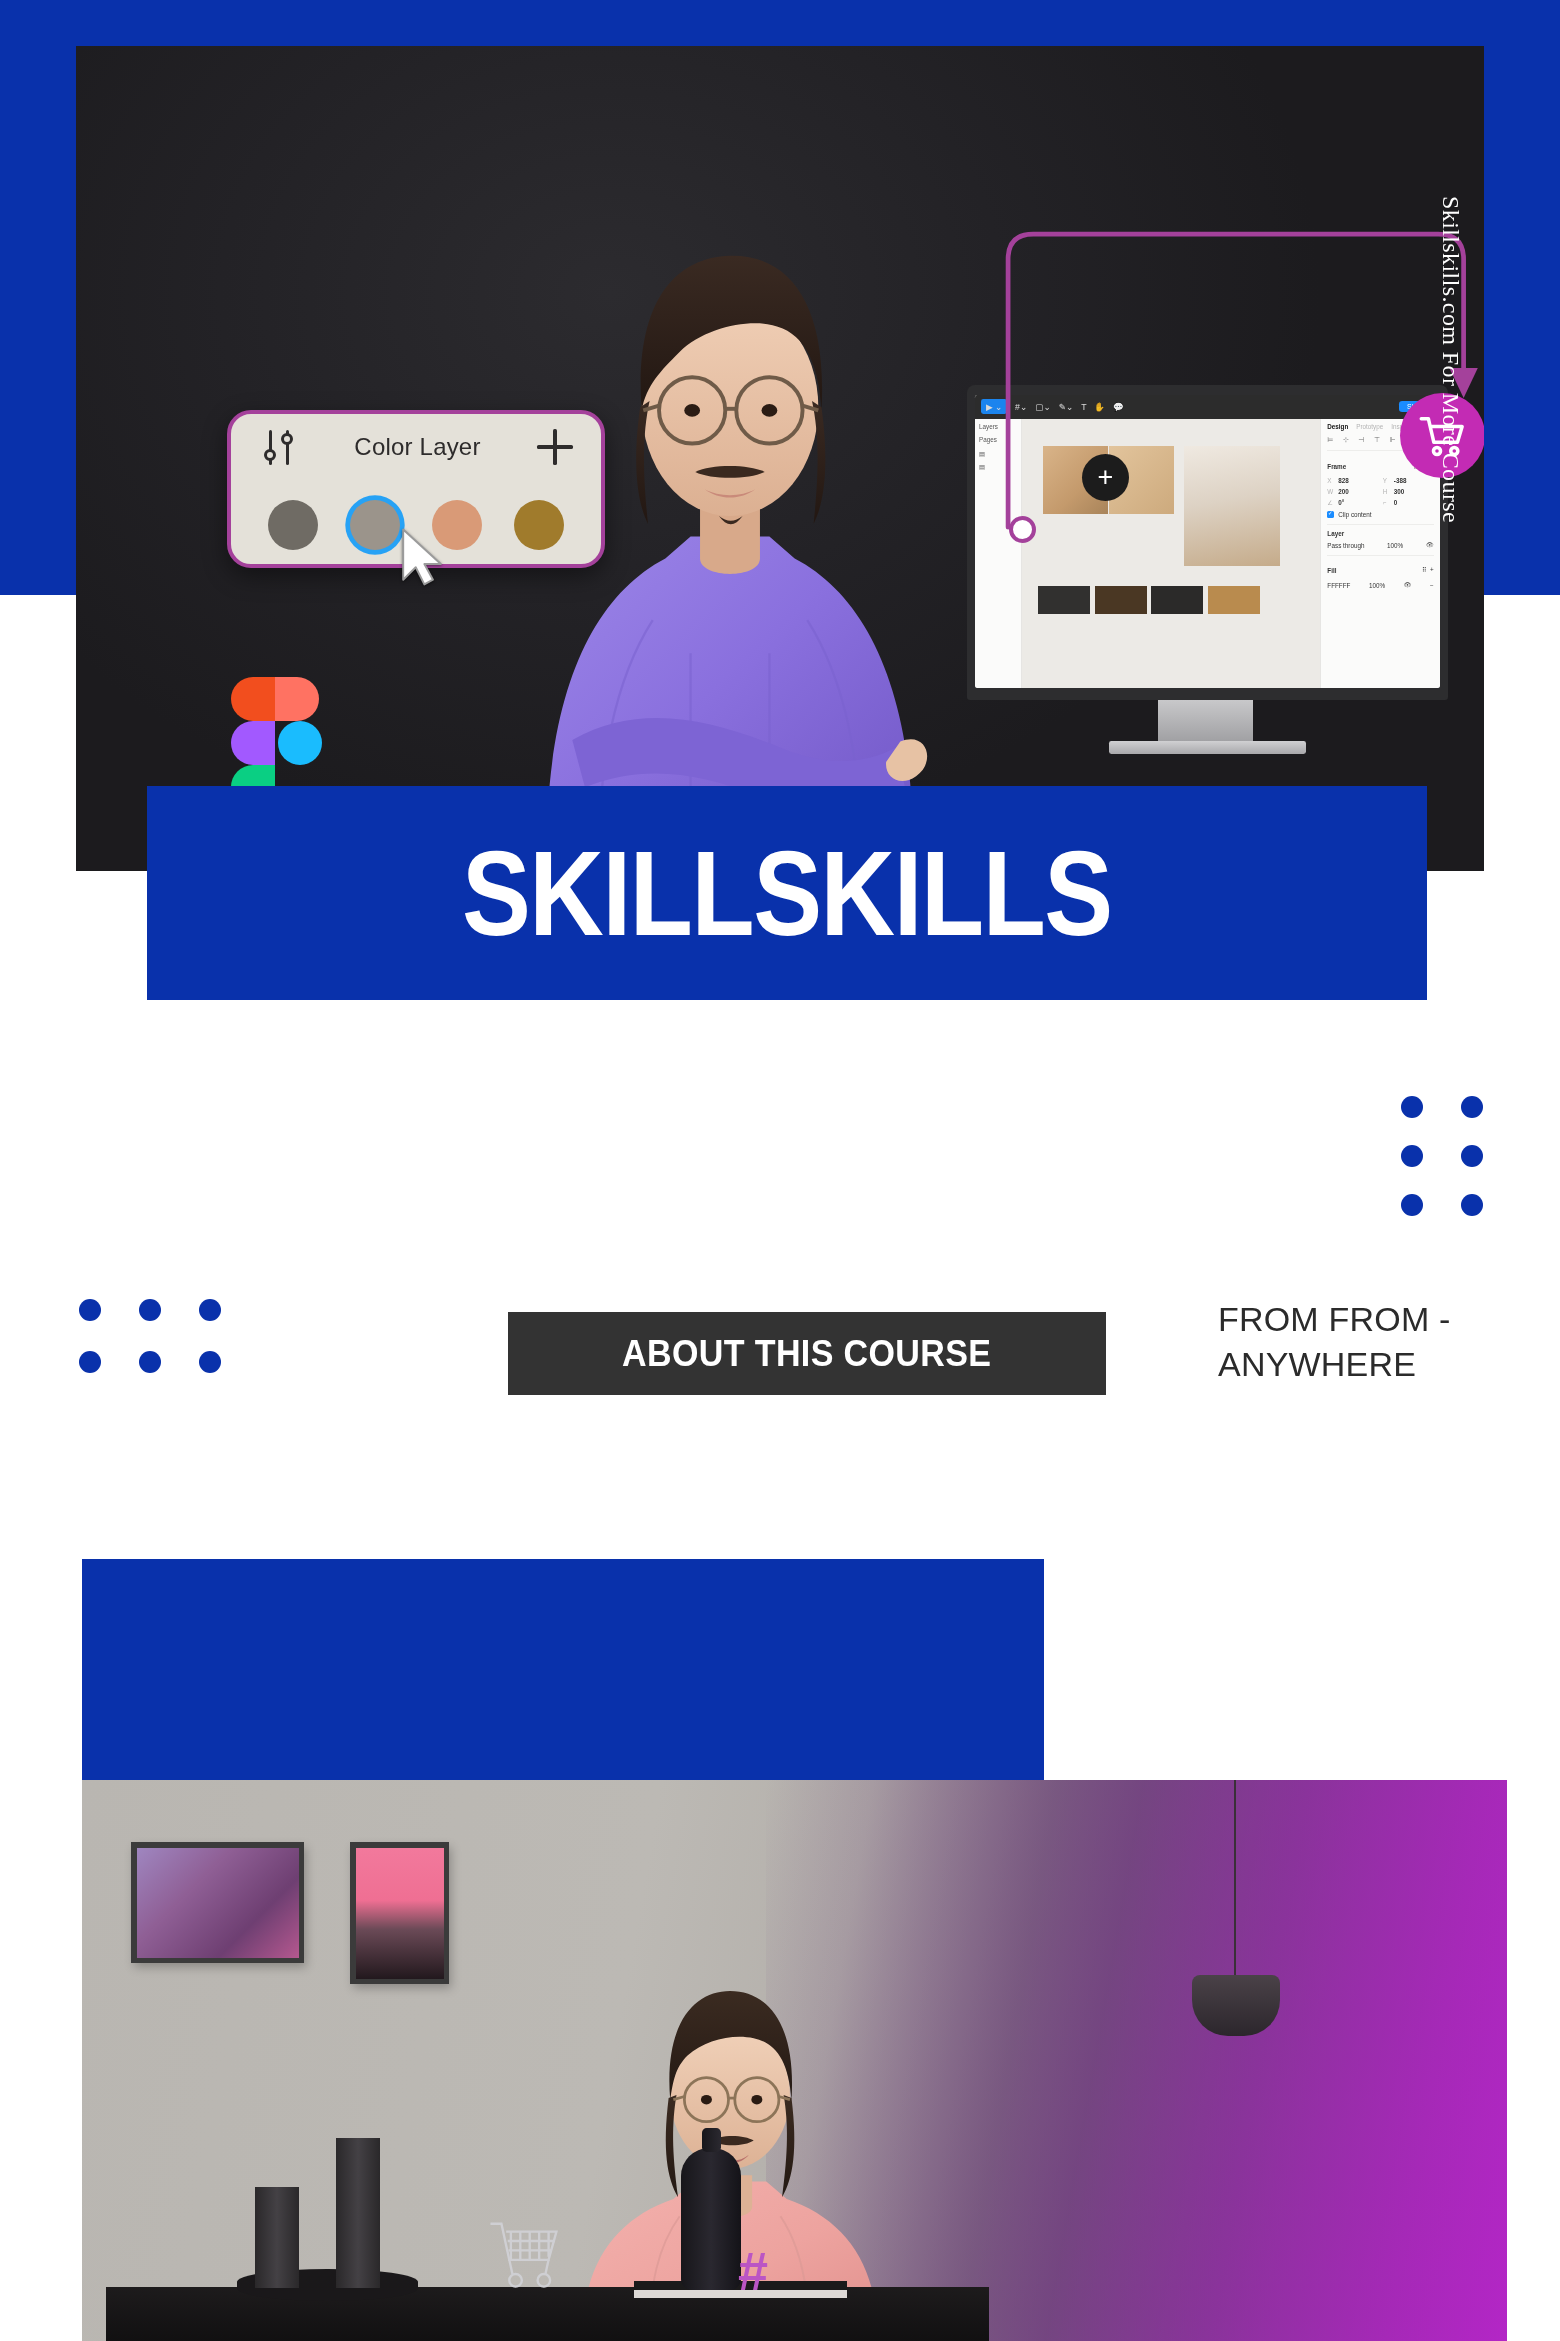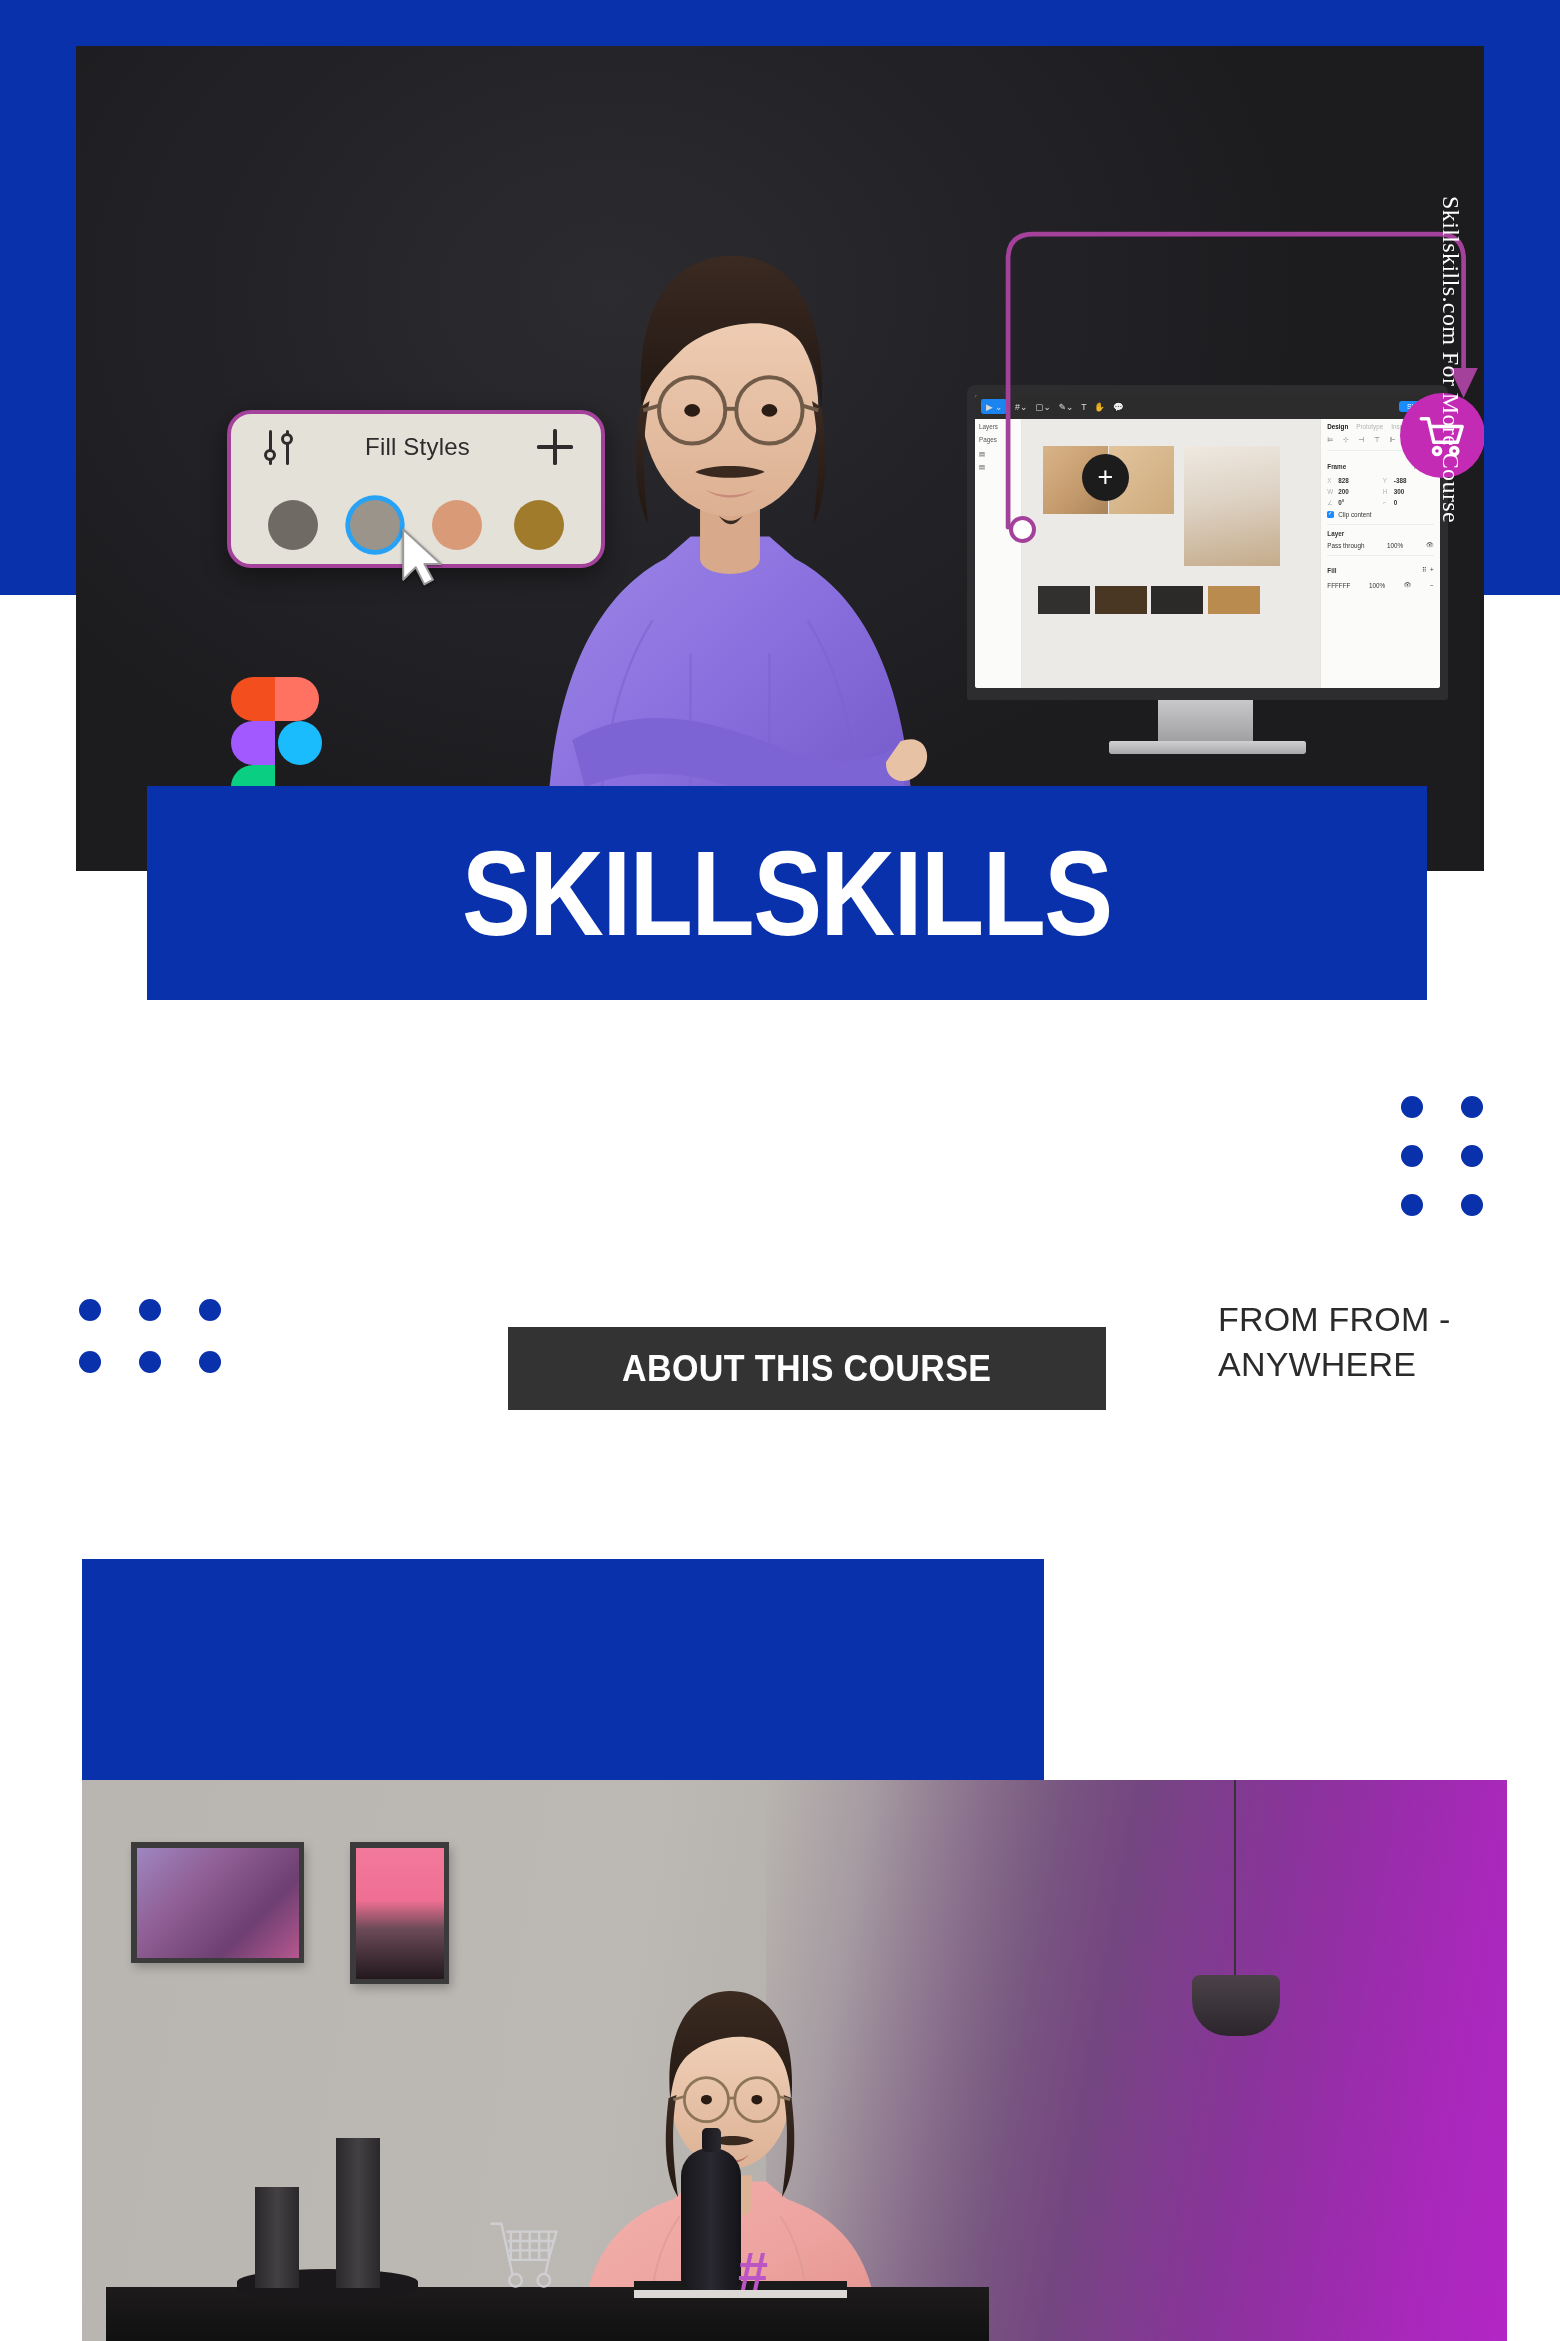--- a/index.html
+++ b/index.html
@@ -209,21 +209,21 @@
   }
   .dots-left{
     position:absolute; left:79px; top:1299px; z-index:3;
     display:grid; grid-template-columns:repeat(3,1fr); gap:30px 38px;
   }
   .dot{ width:22px; height:22px; border-radius:50%; background:#0931ab; }
 
   .about-chip{
     position:absolute; left:508px; top:1312px; width:598px; height:83px;
     background:#333333; z-index:3;
-    display:flex; align-items:center; justify-content:center;margin-top:15px;
+    display:flex; align-items:center; justify-content:center;
   }
   .about-chip span{
     color:#ffffff; font-size:37px; font-weight:700; letter-spacing:0.4px;
     transform:scaleX(.92);
   }
   .learn-from{
     position:absolute; left:1218px; top:1297px; width:315px; z-index:3;
     color:#2b2b2b; font-size:34px; font-weight:300; line-height:1.32;
     letter-spacing:0.2px;
   }
@@ -359,21 +359,21 @@
   </svg>
 
   <div class="color-card">
     <div class="cc-head">
       <span class="slider-icon">
         <i></i>
           <i></i>
           <b></b>
           <b></b>
       </span>
-      <span class="cc-title">Fill Styles</span>
+      <span class="cc-title">Color Layer</span>
       <span class="plus-icon"></span>
     </div>
     <div class="cc-swatches">
       <span class="swatch" style="background:#6F6B64"></span>
       <span class="swatch sel" style="background:#9B948B"></span>
       <span class="swatch" style="background:#D99A77"></span>
       <span class="swatch" style="background:#A07B2C"></span>
     </div>
     <div class="cursor-arrow">
       <svg width="44" height="58" viewBox="0 0 56 74">

